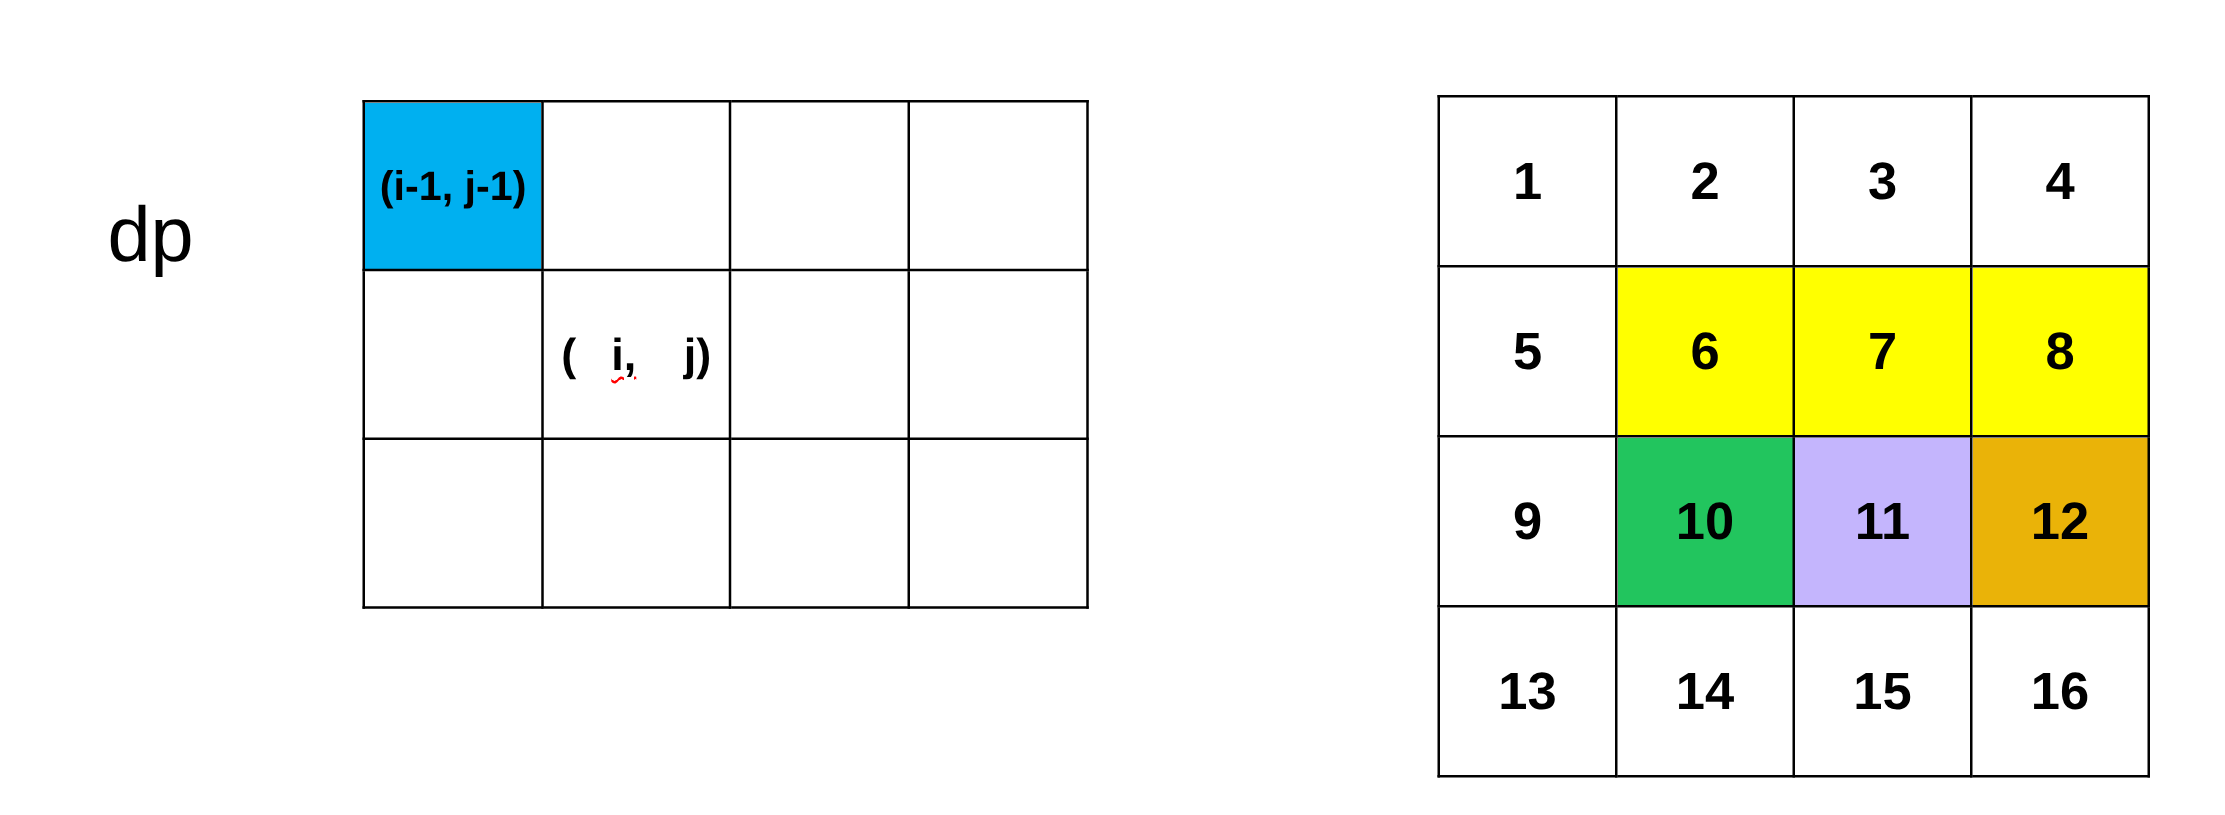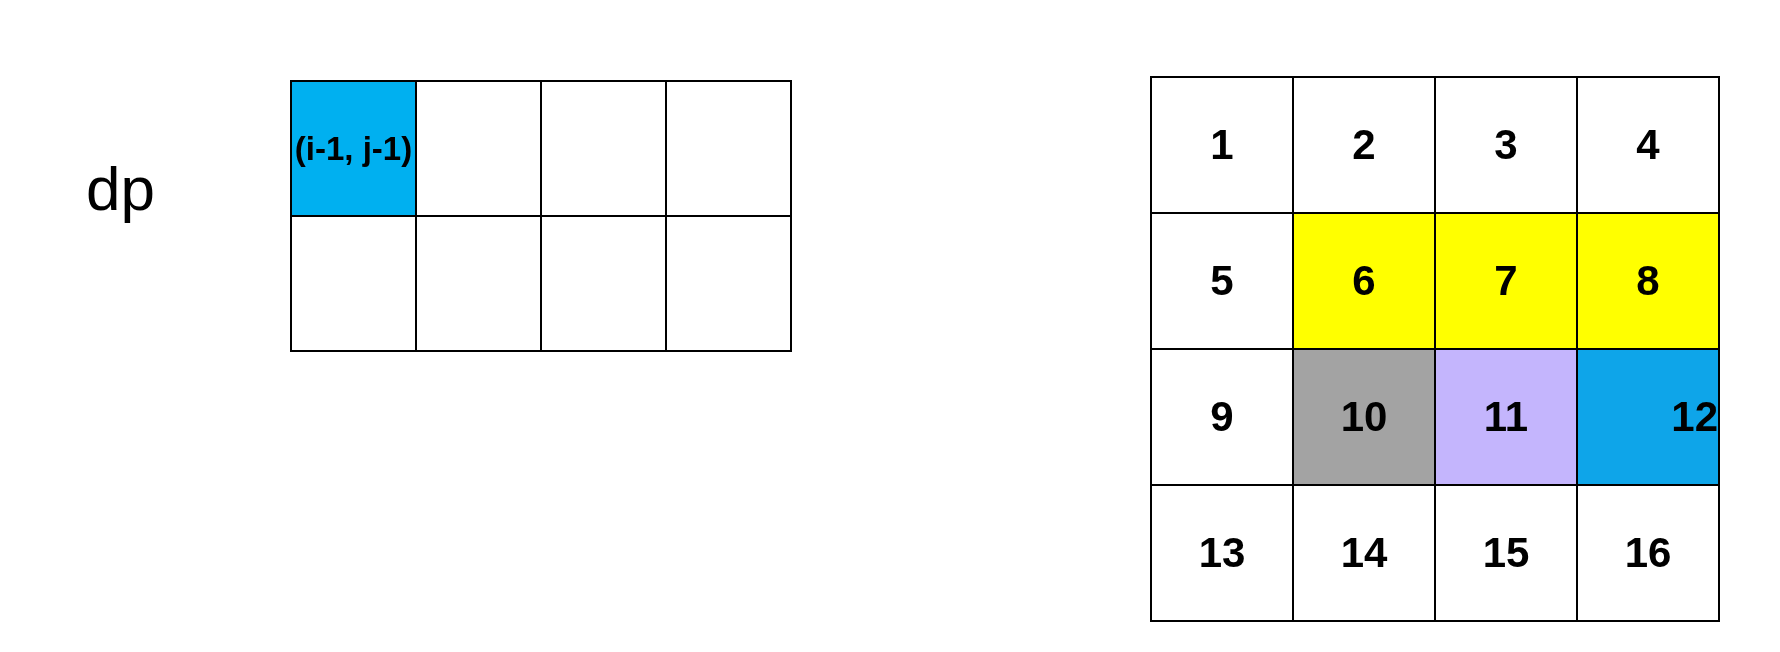--- a/index.html
+++ b/index.html
@@ -34,21 +34,21 @@
     border: 2px solid #000000;
     text-align: center;
     vertical-align: middle;
     font-weight: 700;
     color: #000000;
     padding: 0;
     white-space: nowrap;
     overflow: hidden;
   }
   table.dp-grid    { left: 262px;  top: 52px; }
-  table.dp-grid td    { width: 125px; height: 135px; font-size: 36px; margin-left: 42px; }
+  table.dp-grid td    { width: 143px; height: 135px; font-size: 36px; margin-left: 42px; }
   table.dp-grid td.small-text { font-size: 33px; }
   table.array-grid { left: 1122px; top: 48px; }
   table.array-grid td { width: 142px; height: 136px; font-size: 42px; }
 
   .squiggle {
     text-decoration-line: underline;
     text-decoration-style: wavy;
     text-decoration-thickness: 2px;
     text-underline-offset: 5px;
   }
@@ -58,20 +58,26 @@
 
 <div class="canvas">
 
   <div class="grid-label dp-label">dp</div>
 
   <table class="grid dp-grid">
     <tbody>
         <tr>
           <td class="small-text" style="background: rgb(0, 176, 240);">(i-1, j-1)</td>
           <td></td>
+          <td></td>
+          <td></td>
+        </tr>
+        <tr>
+          <td></td>
+          <td><span>(</span><span class="squiggle" style="text-decoration-color: rgb(255, 0, 0);">i,</span><span> j)</span></td>
           <td></td>
           <td></td>
         </tr>
         <tr>
           <td></td>
           <td></td>
           <td></td>
           <td></td>
         </tr>
       </tbody>
@@ -87,23 +93,23 @@
           <td>4</td>
         </tr>
         <tr>
           <td>5</td>
           <td style="background: rgb(255, 255, 0);">6</td>
           <td style="background: rgb(255, 255, 0);">7</td>
           <td style="background: rgb(255, 255, 0);">8</td>
         </tr>
         <tr>
           <td>9</td>
-          <td style="background: #a3a3a3;">10</td>
+          <td style="background: #22c55e;">10</td>
           <td style="background: #c4b5fd;">11</td>
-          <td style="background: #0ea5e9; text-align: right;">12</td>
+          <td style="background: #eab308;">12</td>
         </tr>
         <tr>
           <td>13</td>
           <td>14</td>
           <td>15</td>
           <td>16</td>
         </tr>
       </tbody>
   </table>
 

